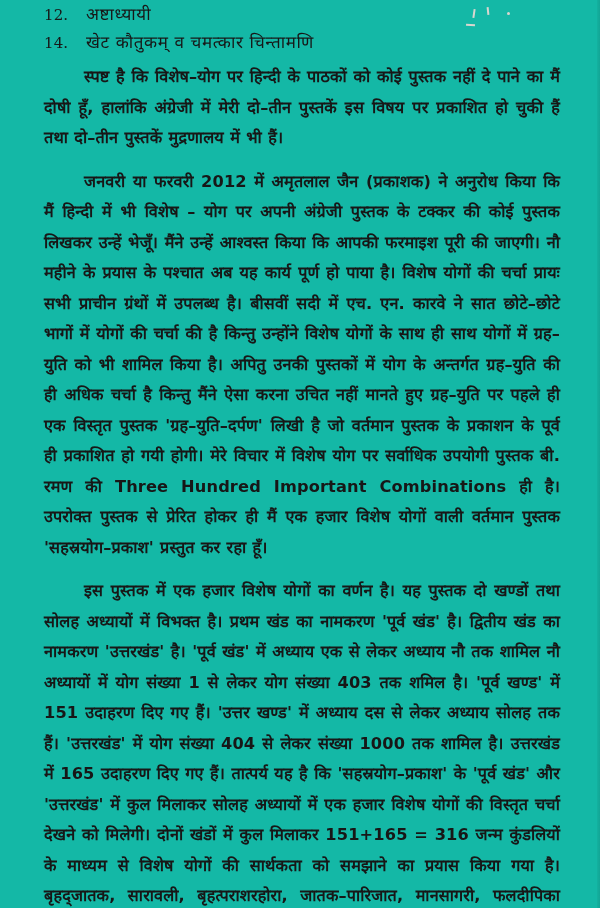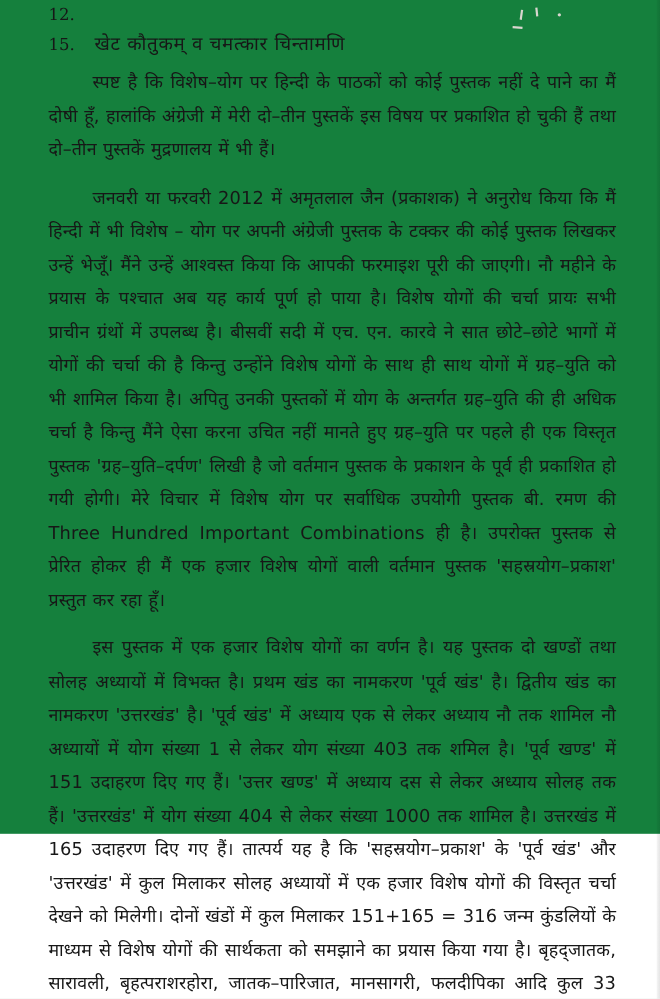--- a/index.html
+++ b/index.html
@@ -10,22 +10,22 @@
   body {
     width: 600px;
     height: 908px;
     overflow: hidden;
     font-family: "DejaVu Sans", sans-serif;
     color: #171717;
   }
   .page {
     position: relative;
     width: 600px;
-    height: 758px;
-    background: #15803d;
+    height: 908px;
+    background: #14b8a6;
     padding: 0;
     box-sizing: border-box;
   }
   .content {
     position: absolute;
     left: 44px;
     top: 0px;
     width: 516px;
   }
   
@@ -56,20 +56,21 @@
   .first-item { padding-top: 6px; }
 
   p.para {
     margin: 0;
     text-align: justify;
     text-justify: inter-word;
     font-size: 16.2px;
     line-height: 30.5px;
     letter-spacing: 0.15px;
     word-spacing: 0.5px;
+    font-weight: bold;
   }
   p.para + p.para { margin-top: 13px; }
   .indent { text-indent: 40px; }
   
   .mark {
     position: absolute;
     background: #d9d6cf;
   }
   .mark-a { left: 473px; top: 9px;  width: 2px; height: 9px; transform: rotate(8deg); }
   .mark-b { left: 487px; top: 7px;  width: 2px; height: 8px; transform: rotate(-6deg); }
@@ -92,23 +93,24 @@
   <div class="mark mark-a"></div>
   <div class="mark mark-b"></div>
   <div class="mark mark-c"></div>
   <div class="mark mark-d"></div>
 
   <div class="content">
 
     <ul class="num-list">
       <li class="first-item">
         <span class="idx">12.</span>
+        <span class="txt">अष्टाध्यायी</span>
       </li>
       <li>
-        <span class="idx">15.</span>
+        <span class="idx">14.</span>
         <span class="txt">खेट कौतुकम् व चमत्कार चिन्तामणि</span>
       </li>
     </ul>
 
     <p class="para indent">स्पष्ट है कि विशेष–योग पर हिन्दी के पाठकों को कोई पुस्तक नहीं दे पाने का मैं दोषी हूँ, हालांकि अंग्रेजी में मेरी दो–तीन पुस्तकें इस विषय पर प्रकाशित हो चुकी हैं तथा दो–तीन पुस्तकें मुद्रणालय में भी हैं।</p>
     <p class="para indent">जनवरी या फरवरी 2012 में अमृतलाल जैन (प्रकाशक) ने अनुरोध किया कि मैं हिन्दी में भी विशेष – योग पर अपनी अंग्रेजी पुस्तक के टक्कर की कोई पुस्तक लिखकर उन्हें भेजूँ। मैंने उन्हें आश्वस्त किया कि आपकी फरमाइश पूरी की जाएगी। नौ महीने के प्रयास के पश्चात अब यह कार्य पूर्ण हो पाया है। विशेष योगों की चर्चा प्रायः सभी प्राचीन ग्रंथों में उपलब्ध है। बीसवीं सदी में एच. एन. कारवे ने सात छोटे–छोटे भागों में योगों की चर्चा की है किन्तु उन्होंने विशेष योगों के साथ ही साथ योगों में ग्रह–युति को भी शामिल किया है। अपितु उनकी पुस्तकों में योग के अन्तर्गत ग्रह–युति की ही अधिक चर्चा है किन्तु मैंने ऐसा करना उचित नहीं मानते हुए ग्रह–युति पर पहले ही एक विस्तृत पुस्तक 'ग्रह–युति–दर्पण' लिखी है जो वर्तमान पुस्तक के प्रकाशन के पूर्व ही प्रकाशित हो गयी होगी। मेरे विचार में विशेष योग पर सर्वाधिक उपयोगी पुस्तक बी. रमण की Three Hundred Important Combinations ही है। उपरोक्त पुस्तक से प्रेरित होकर ही मैं एक हजार विशेष योगों वाली वर्तमान पुस्तक 'सहस्रयोग–प्रकाश' प्रस्तुत कर रहा हूँ।</p>
     <p class="para indent">इस पुस्तक में एक हजार विशेष योगों का वर्णन है। यह पुस्तक दो खण्डों तथा सोलह अध्यायों में विभक्त है। प्रथम खंड का नामकरण 'पूर्व खंड' है। द्वितीय खंड का नामकरण 'उत्तरखंड' है। 'पूर्व खंड' में अध्याय एक से लेकर अध्याय नौ तक शामिल नौ अध्यायों में योग संख्या 1 से लेकर योग संख्या 403 तक शमिल है। 'पूर्व खण्ड' में 151 उदाहरण दिए गए हैं। 'उत्तर खण्ड' में अध्याय दस से लेकर अध्याय सोलह तक हैं। 'उत्तरखंड' में योग संख्या 404 से लेकर संख्या 1000 तक शामिल है। उत्तरखंड में 165 उदाहरण दिए गए हैं। तात्पर्य यह है कि 'सहस्रयोग–प्रकाश' के 'पूर्व खंड' और 'उत्तरखंड' में कुल मिलाकर सोलह अध्यायों में एक हजार विशेष योगों की विस्तृत चर्चा देखने को मिलेगी। दोनों खंडों में कुल मिलाकर 151+165 = 316 जन्म कुंडलियों के माध्यम से विशेष योगों की सार्थकता को समझाने का प्रयास किया गया है। बृहद्जातक, सारावली, बृहत्पराशरहोरा, जातक–पारिजात, मानसागरी, फलदीपिका आदि कुल 33 पुस्तकों के आधार पर यह पुस्तक तैयार की गई है।</p>
 
   </div>
 

